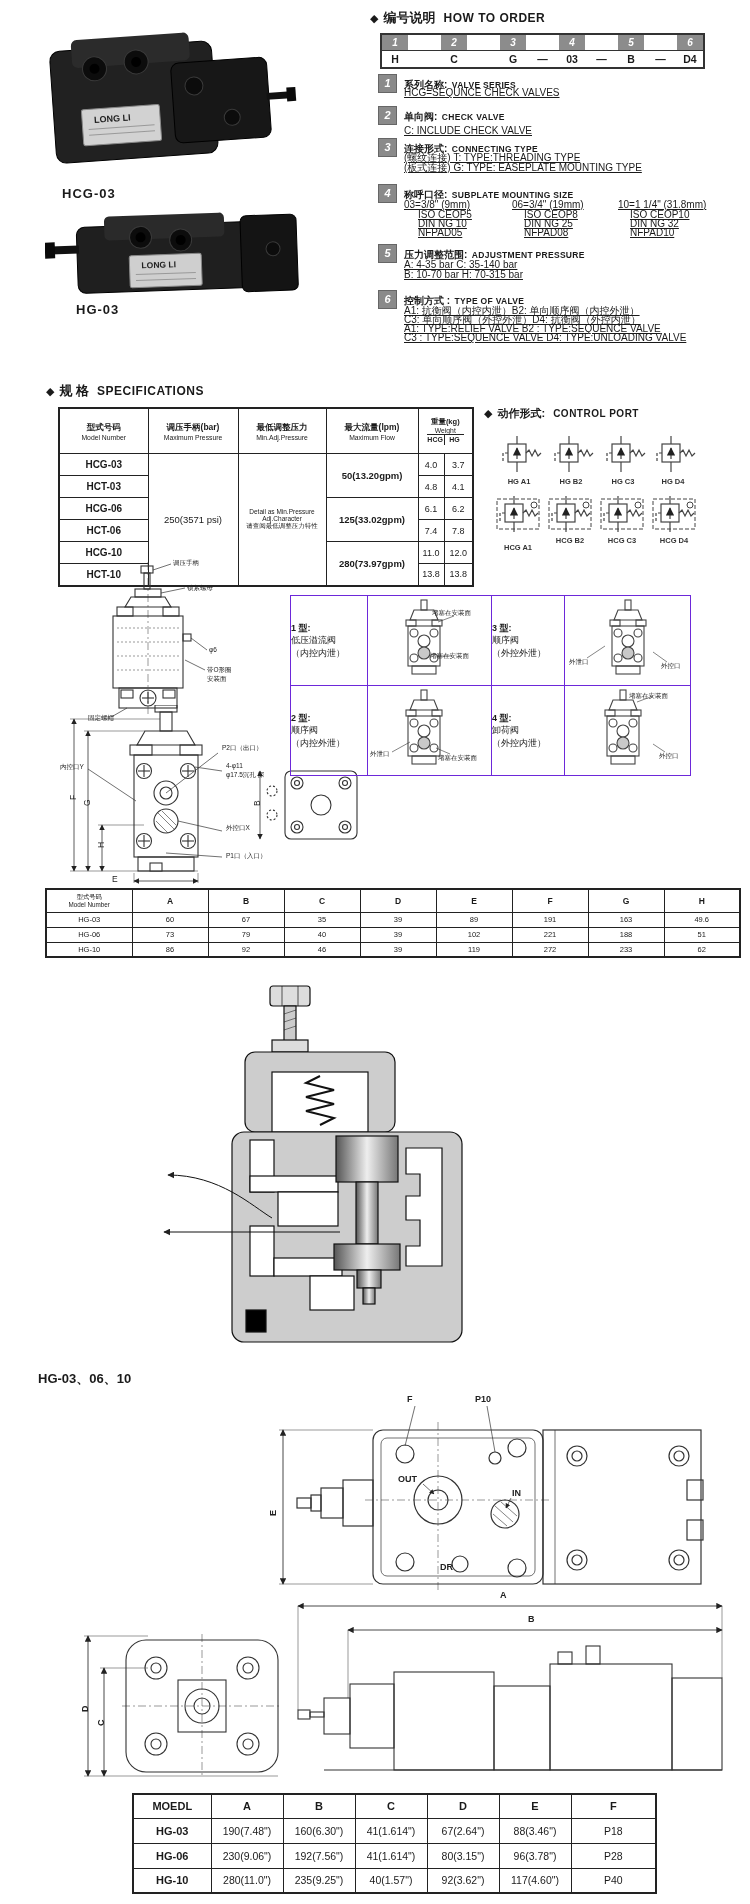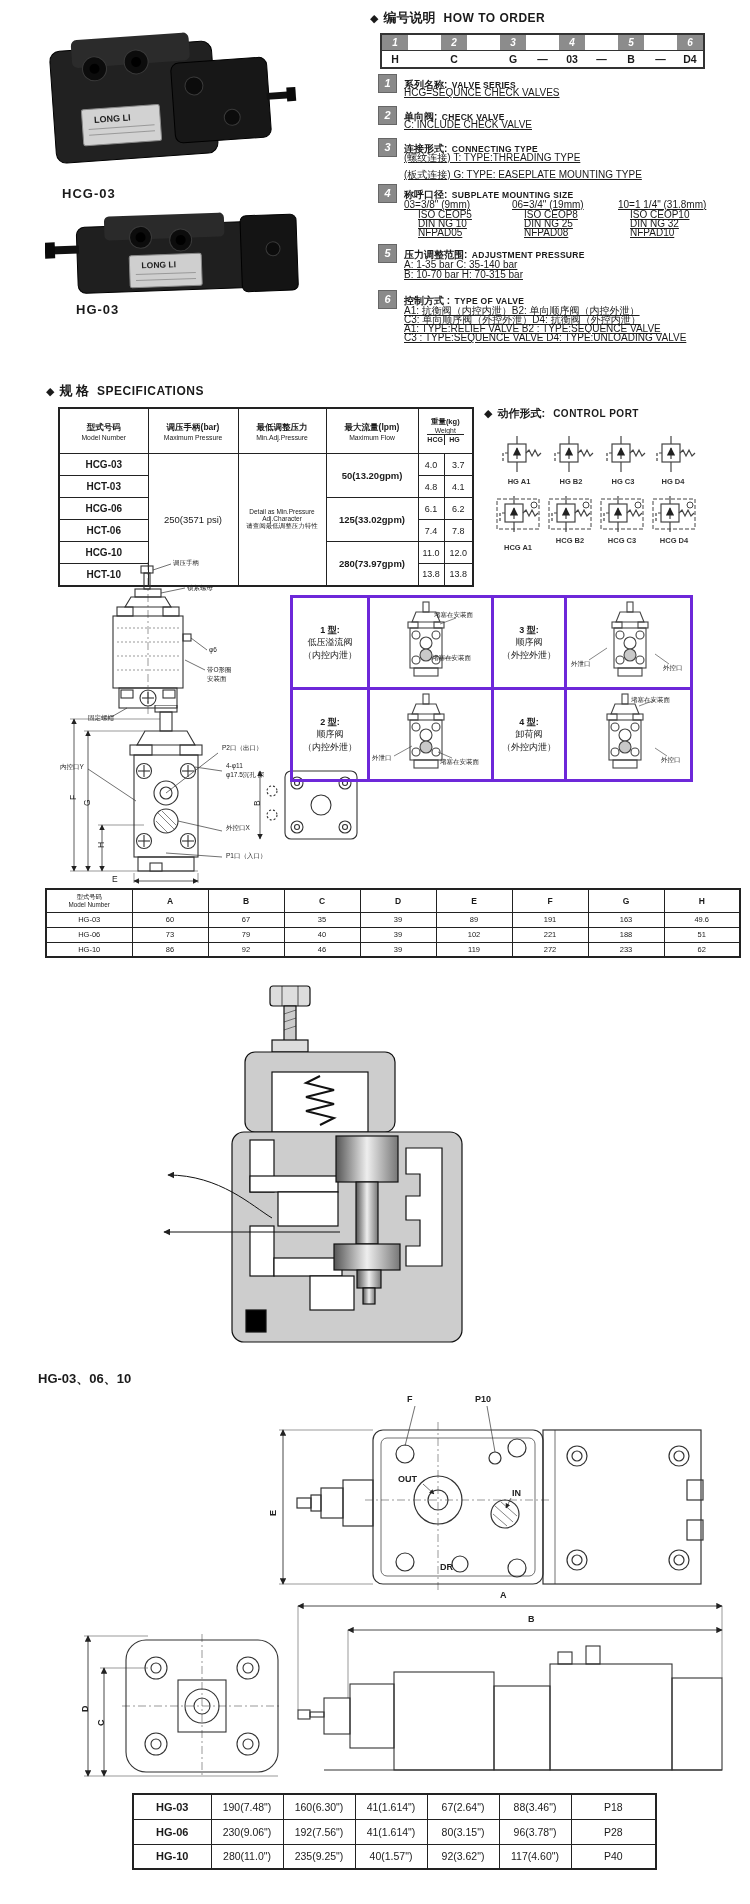--- a/index.html
+++ b/index.html
@@ -34,21 +34,21 @@
   .spec .hzh{font-size:8.5px;font-weight:bold;}
   .spec .hen{font-size:6.8px;}
   .spec .flow{font-size:9.5px;font-weight:bold;}
   .spec .maxp{font-size:9.5px;}
   .spec .minadj{font-size:6.5px;}
   .wsub{display:flex;border-top:1px solid #222;}
   .wsub span{display:block;font-size:7px;font-weight:bold;line-height:10px;}
   .wsub span:first-child{width:26px;}
   .wsub span:last-child{width:29px;border-left:1px solid #222;}
   .tgrid{border:1.5px solid #333;}
-  .tgrid td{border:3px solid #6d28d9;text-align:center;vertical-align:middle;padding:0;position:relative;}
+  .tgrid td{border:1px solid #6d28d9;text-align:left;vertical-align:middle;padding:0;position:relative;}
   .tgrid .tname{font-size:9px;line-height:1.35;}
   .tgrid .tname .tt{font-weight:bold;}
   .ann{position:absolute;font-size:6.5px;color:#222;white-space:nowrap;}
   .dtable{border:2px solid #222;}
   .dtable td{border:1px solid #222;text-align:center;vertical-align:middle;padding:0;font-size:7.5px;}
   .dtable .hc{font-size:8.5px;font-weight:bold;}
   .dtable .hm{font-size:6.3px;line-height:1.2;}
   .stable{border:2px solid #222;}
   .stable td{border:1px solid #222;text-align:center;vertical-align:middle;padding:0;font-size:10.5px;}
   .stable .hc{font-size:11px;font-weight:bold;}
@@ -180,48 +180,48 @@
   </div>
 
   <div class="badge" style="left:378px;top:74px">1</div>
   <div class="abs nowrap" style="left:404px;top:74px">
     <span class="izh">系列名称:</span> <span class="ien">VALVE SERIES</span></div>
   <div class="abs iline" style="left:404px;top:87px">HCG=SEQUNCE CHECK VALVES</div>
 
   <div class="badge" style="left:378px;top:106px">2</div>
   <div class="abs nowrap" style="left:404px;top:106px">
     <span class="izh">单向阀:</span> <span class="ien">CHECK VALVE</span></div>
-  <div class="abs iline" style="left:404px;top:119px">C: INCLUDE CHECK VALVE</div>
+  <div class="abs iline" style="left:404px;top:125px">C: INCLUDE CHECK VALVE</div>
 
   <div class="badge" style="left:378px;top:138px">3</div>
   <div class="abs nowrap" style="left:404px;top:138px">
     <span class="izh">连接形式:</span> <span class="ien">CONNECTING TYPE</span></div>
   <div class="abs iline" style="left:404px;top:151px">(螺纹连接) T: TYPE:THREADING TYPE</div>
-  <div class="abs iline" style="left:404px;top:168px">(板式连接) G: TYPE: EASEPLATE MOUNTING TYPE</div>
+  <div class="abs iline" style="left:404px;top:161px">(板式连接) G: TYPE: EASEPLATE MOUNTING TYPE</div>
 
   <div class="badge" style="left:378px;top:184px">4</div>
   <div class="abs nowrap" style="left:404px;top:184px">
     <span class="izh">称呼口径:</span> <span class="ien">SUBPLATE MOUNTING SIZE</span></div>
   <div class="abs iline" style="left:404px;top:199px">03=3/8" (9mm)</div>
   <div class="abs iline" style="left:512px;top:199px">06=3/4" (19mm)</div>
   <div class="abs iline" style="left:618px;top:199px">10=1 1/4" (31.8mm)</div>
   <div class="abs iline" style="left:418px;top:209px">ISO CEOP5</div>
   <div class="abs iline" style="left:524px;top:209px">ISO CEOP8</div>
   <div class="abs iline" style="left:630px;top:209px">ISO CEOP10</div>
   <div class="abs iline" style="left:418px;top:218px">DIN NG 10</div>
   <div class="abs iline" style="left:524px;top:218px">DIN NG 25</div>
   <div class="abs iline" style="left:630px;top:218px">DIN NG 32</div>
   <div class="abs iline" style="left:418px;top:227px">NFPAD05</div>
   <div class="abs iline" style="left:524px;top:227px">NFPAD08</div>
   <div class="abs iline" style="left:630px;top:227px">NFPAD10</div>
 
   <div class="badge" style="left:378px;top:244px">5</div>
   <div class="abs nowrap" style="left:404px;top:244px">
     <span class="izh">压力调整范围:</span> <span class="ien">ADJUSTMENT PRESSURE</span></div>
-  <div class="abs iline" style="left:404px;top:259px">A: 1-35 bar      C: 35-140 bar</div>
+  <div class="abs iline" style="left:404px;top:259px">A: 4-35 bar      C: 35-140 bar</div>
   <div class="abs iline" style="left:404px;top:269px">B: 10-70 bar     H: 70-315 bar</div>
 
   <div class="badge" style="left:378px;top:290px">6</div>
   <div class="abs nowrap" style="left:404px;top:290px">
     <span class="izh">控制方式 :</span> <span class="ien">TYPE OF VALVE</span></div>
   <div class="abs iline" style="left:404px;top:304px">A1: 抗衡阀（内控内泄）B2: 单向顺序阀（内控外泄）</div>
   <div class="abs iline" style="left:404px;top:313px">C3: 单向顺序阀（外控外泄）D4: 抗衡阀（外控内泄）</div>
   <div class="abs iline" style="left:404px;top:323px">A1: TYPE:RELIEF VALVE   B2 : TYPE:SEQUENCE VALVE</div>
   <div class="abs iline" style="left:404px;top:332px">C3 : TYPE:SEQUENCE VALVE   D4: TYPE:UNLOADING VALVE</div>
 
@@ -730,20 +730,29 @@
     <colgroup>
         <col style="width:78px">
         <col style="width:72px">
         <col style="width:72px">
         <col style="width:72px">
         <col style="width:72px">
         <col style="width:72px">
         <col style="width:85px">
       </colgroup>
     <tbody>
+        <tr style="height:24px">
+      <td class="hc">MOEDL</td>
+      <td class="hc">A</td>
+      <td class="hc">B</td>
+      <td class="hc">C</td>
+      <td class="hc">D</td>
+      <td class="hc">E</td>
+      <td class="hc">F</td>
+    </tr>
     <tr style="height:25px">
       <td class="hc">HG-03</td>
       <td>190(7.48")</td>
       <td>160(6.30")</td>
       <td>41(1.614")</td>
       <td>67(2.64")</td>
       <td>88(3.46")</td>
       <td>P18</td>
     </tr>
     <tr style="height:25px">

